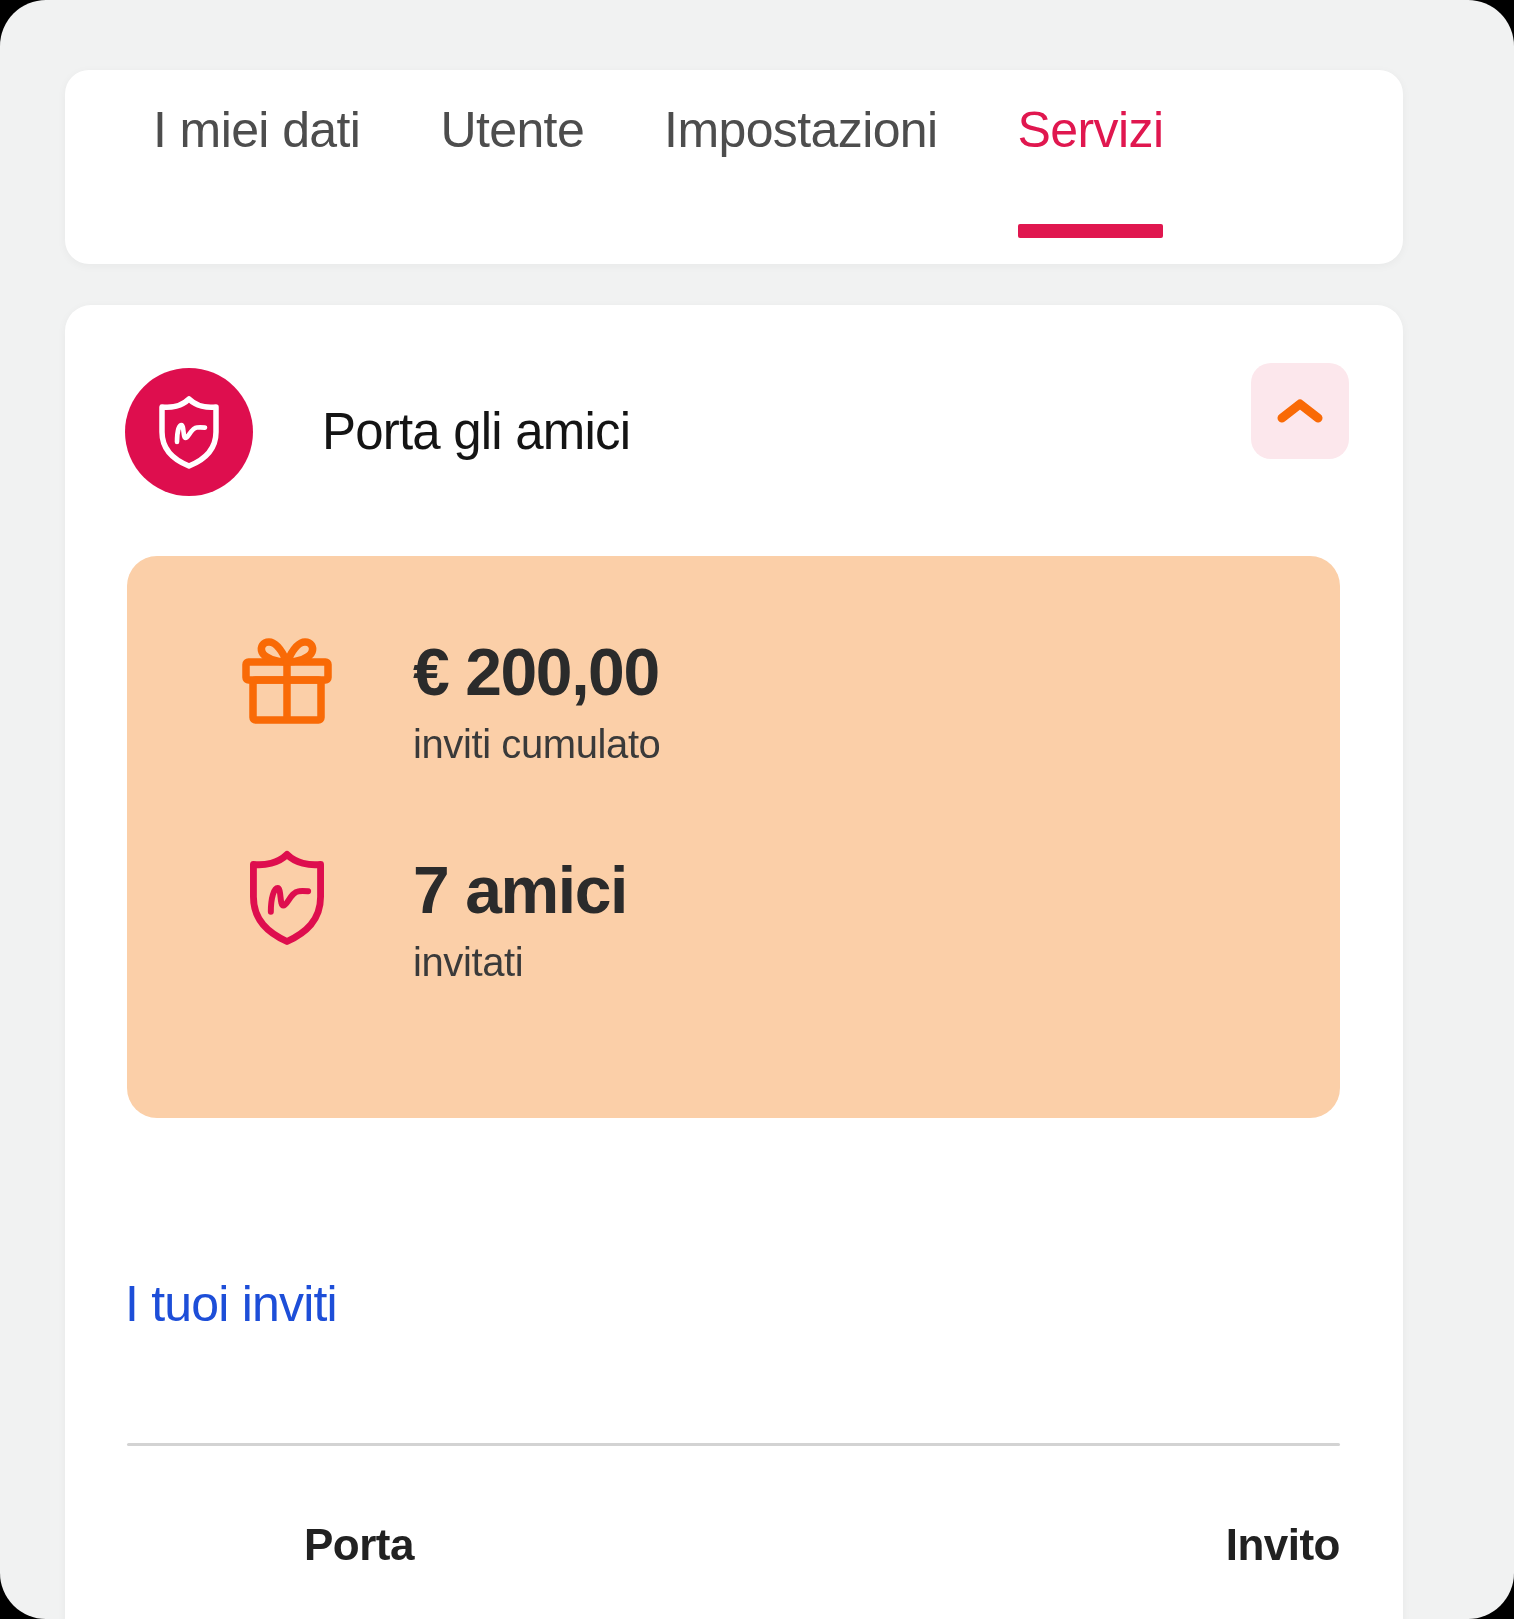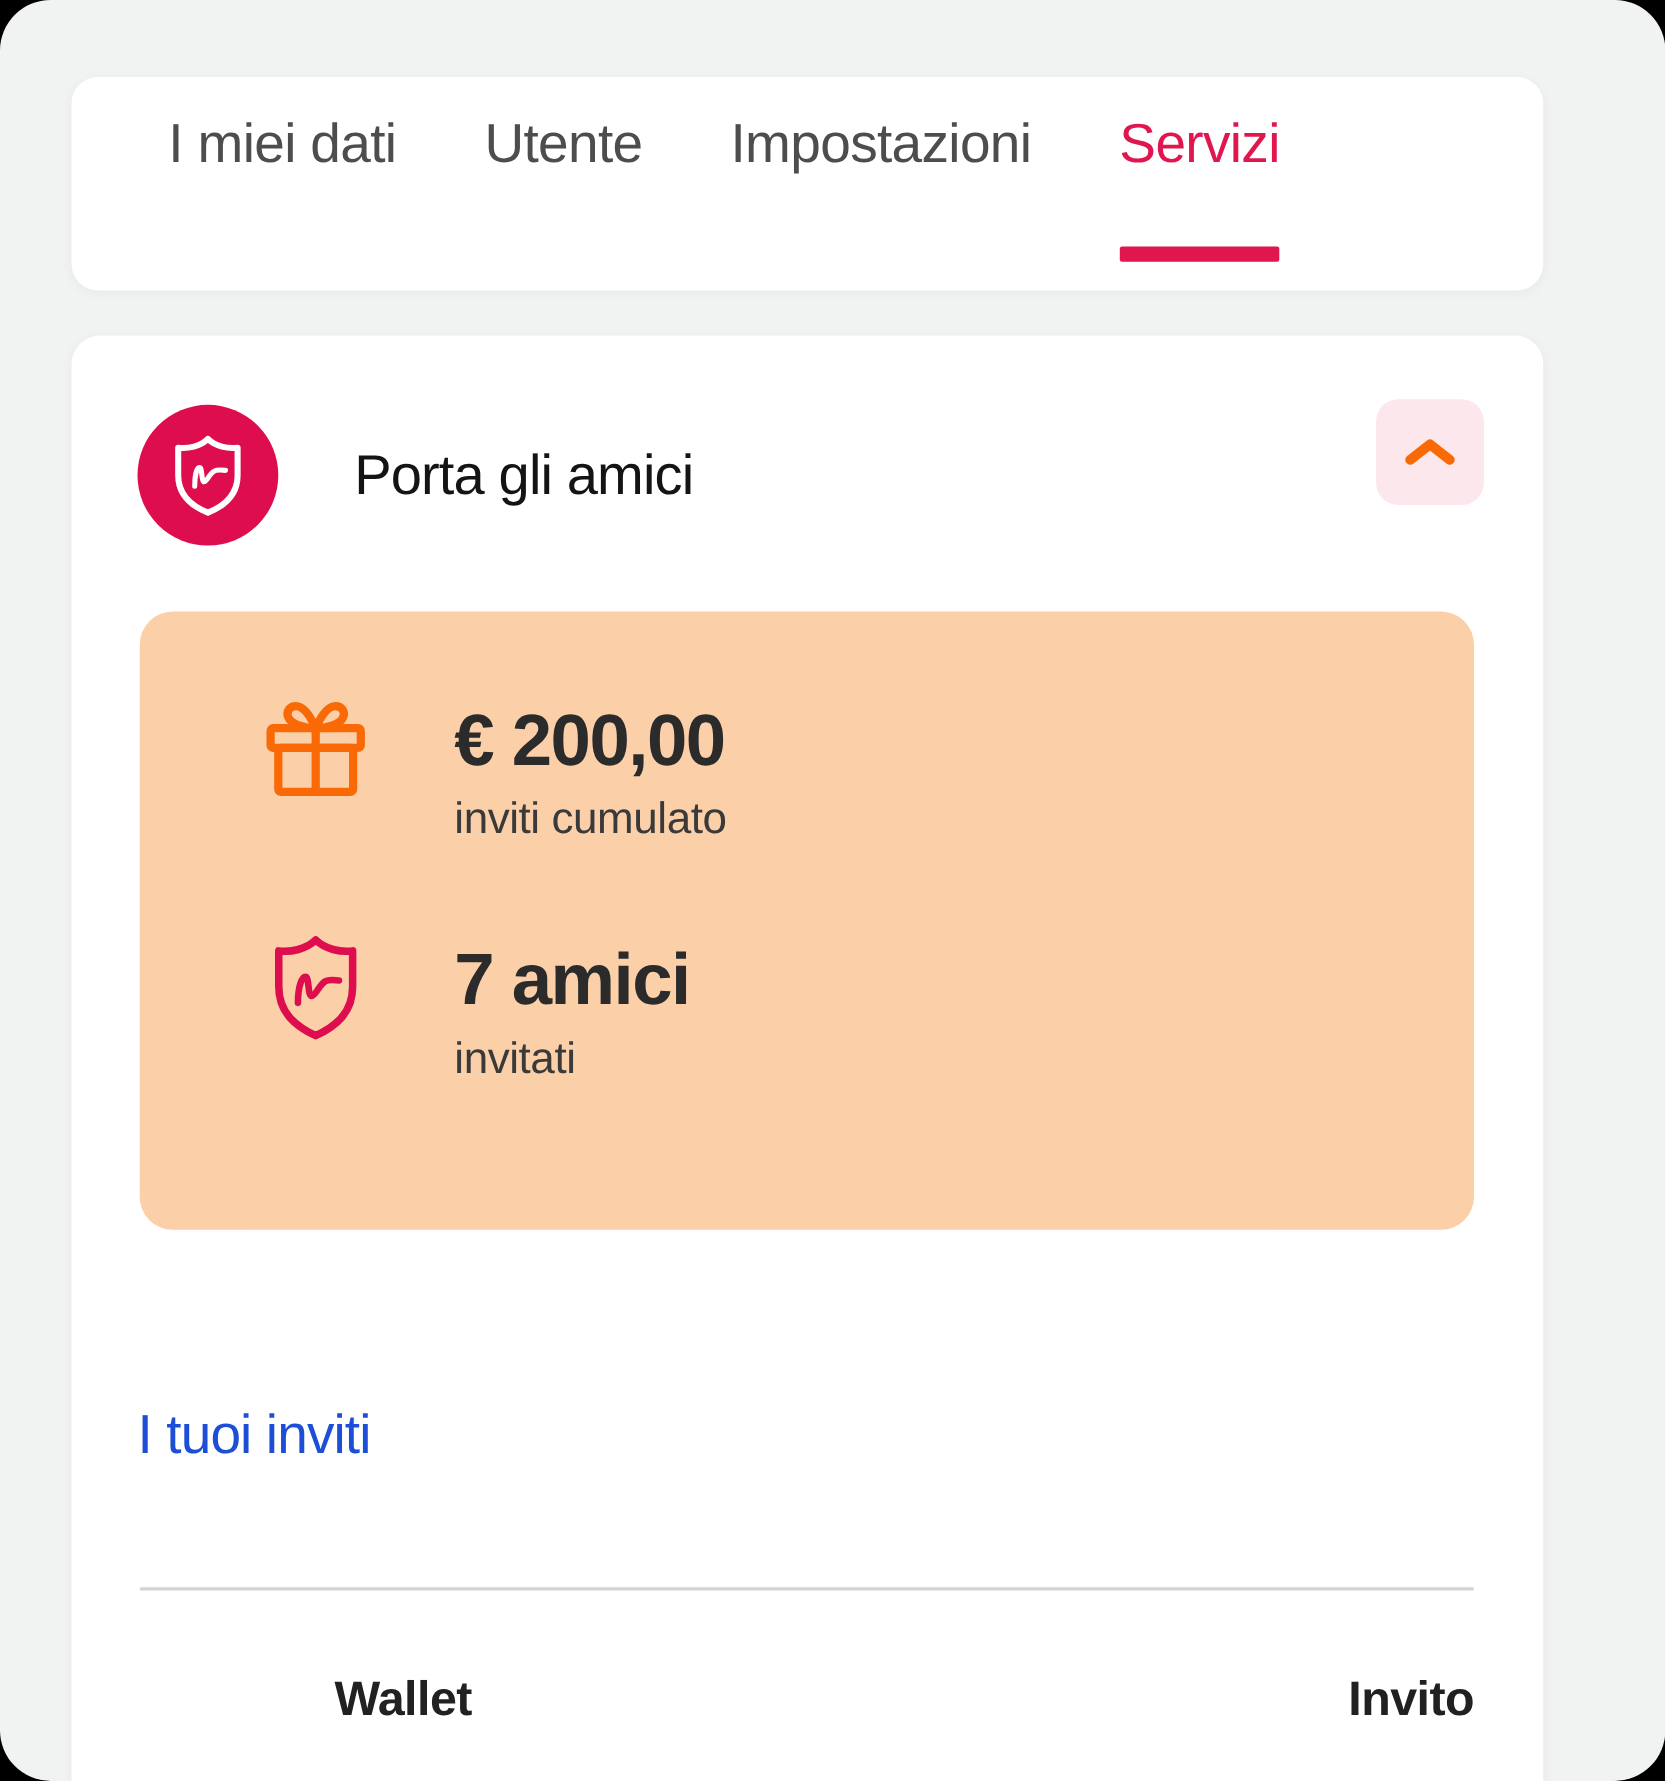--- a/index.html
+++ b/index.html
@@ -310,18 +310,18 @@
           <div class="reward-label">invitati</div>
         </div>
       </div>
     </div>
 
     <div class="invites-title">I tuoi inviti</div>
 
     <div class="divider"></div>
 
     <div class="table-head">
-      <div class="th col-user">Wallet</div>
+      <div class="th col-user">Porta</div>
       <div class="th col-invite">Invito</div>
     </div>
 
   </div>
 </div>
 
 </body></html>

